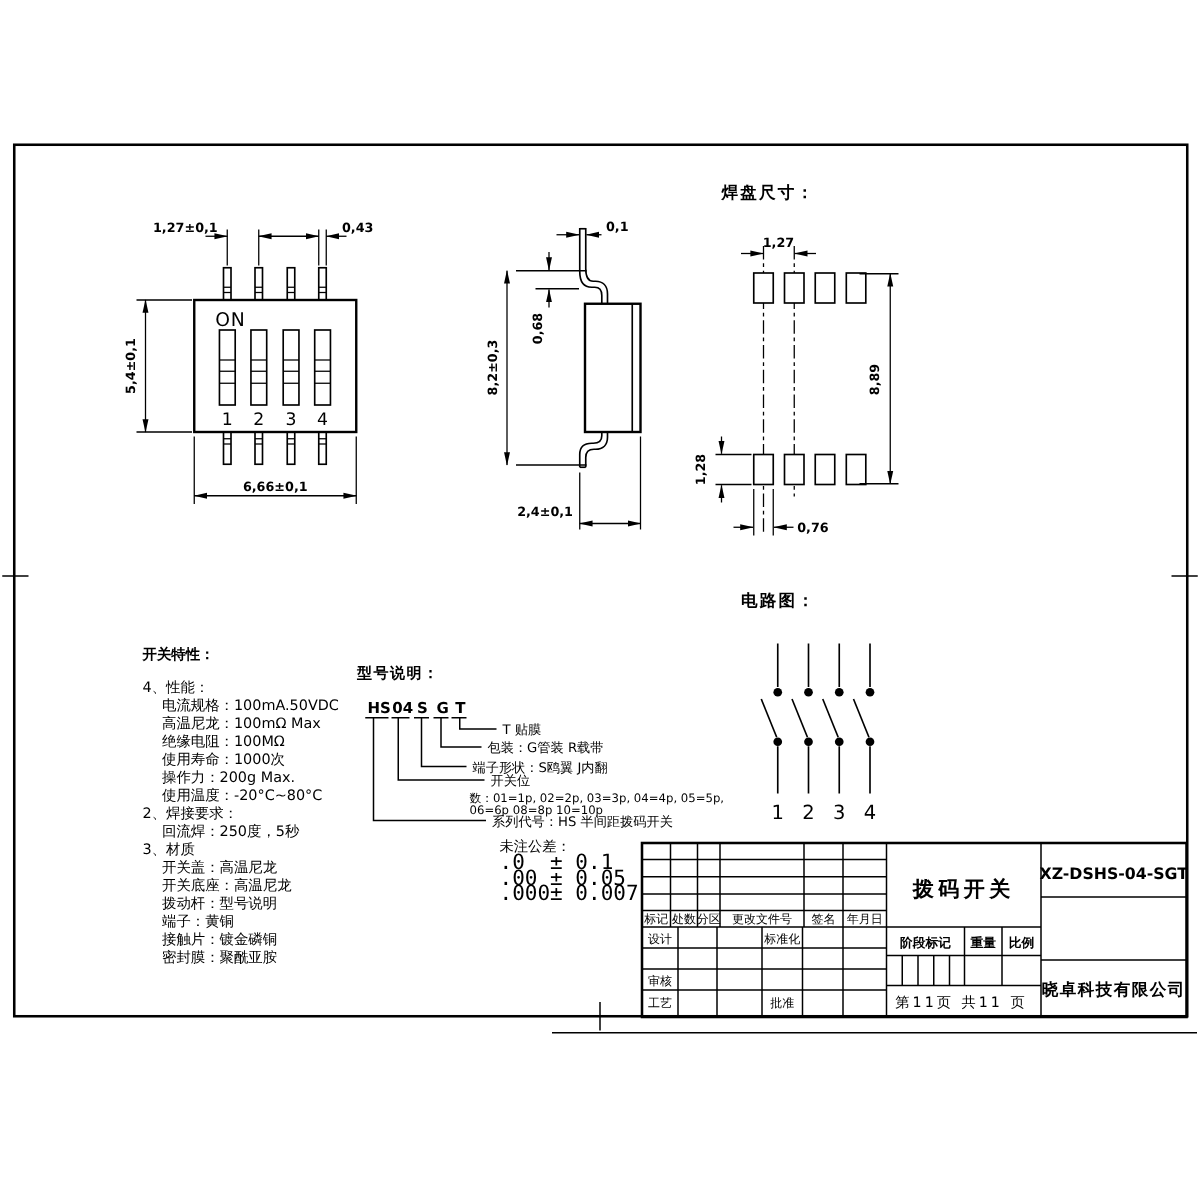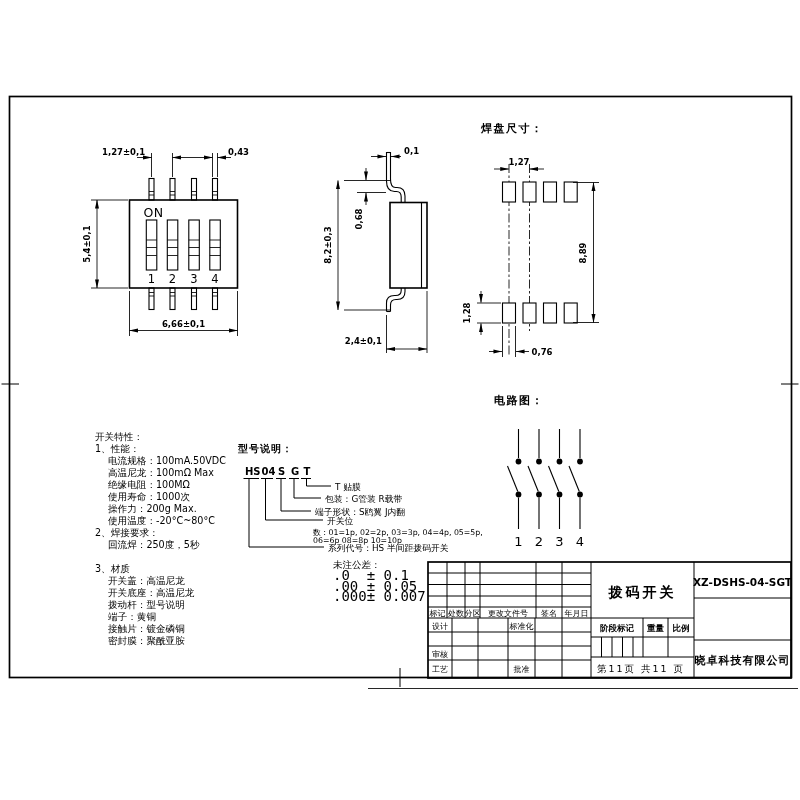--- a/index.html
+++ b/index.html
@@ -25,24 +25,24 @@
   .thick{stroke:#000;stroke-width:1.6;fill:none;}
   .med{stroke:#000;stroke-width:1.1;fill:#fff;}
   .medl{stroke:#000;stroke-width:1.1;fill:none;}
   .thin{stroke:#000;stroke-width:.85;fill:none;}
   .cline{stroke:#000;stroke-width:.85;fill:none;stroke-dasharray:9 2.5 2.5 2.5;}
   .tb{stroke:#000;stroke-width:1;fill:none;}
   .tbo{stroke:#000;stroke-width:1.7;fill:none;}
   .dot{fill:#000;stroke:none;}
   .char-block{position:absolute;left:95px;top:431px;width:160px;
               font-size:9.6px;line-height:12px;}
-  .char-title{font-weight:400;}
+  .char-title{margin-bottom:10px;font-weight:700;}
   .cl{white-space:nowrap;}
   .ind{padding-left:13px;}
-  .gap-top{margin-top:12px;}
+  .gap-top{}
   .tol-block{position:absolute;left:333px;top:559px;font-size:9.5px;line-height:11px;}
   .tol-row{font-family:"DejaVu Sans Mono",monospace;font-size:14px;line-height:10.5px;white-space:pre;}
 </style>
 </head>
 <body>
 
 <div class="sheet">
 
 <svg width="800" height="800" viewBox="0 0 800 800">
   <defs>
@@ -331,21 +331,21 @@
       <text class="tbt2" x="681" y="631">比例</text>
       <text class="tpage" x="641" y="671.5">第11页 共11 页</text>
       <text class="tpart" x="742.5" y="586">XZ-DSHS-04-SGT</text>
       <text class="tcomp" x="742.5" y="663.5">晓卓科技有限公司</text>
     </g>
   </g>
 </svg>
 
 <div class="char-block">
   <div class="char-title">开关特性：</div>
-  <div class="cl">1、性能：</div>
+  <div class="cl">4、性能：</div>
   <div class="cl ind">电流规格：100mA.50VDC</div>
   <div class="cl ind">高温尼龙：100mΩ Max</div>
   <div class="cl ind">绝缘电阻：100MΩ</div>
   <div class="cl ind">使用寿命：1000次</div>
   <div class="cl ind">操作力：200g Max.</div>
   <div class="cl ind">使用温度：-20°C~80°C</div>
   <div class="cl">2、焊接要求：</div>
   <div class="cl ind">回流焊：250度，5秒</div>
   <div class="cl gap-top">3、材质</div>
   <div class="cl ind">开关盖：高温尼龙</div>

